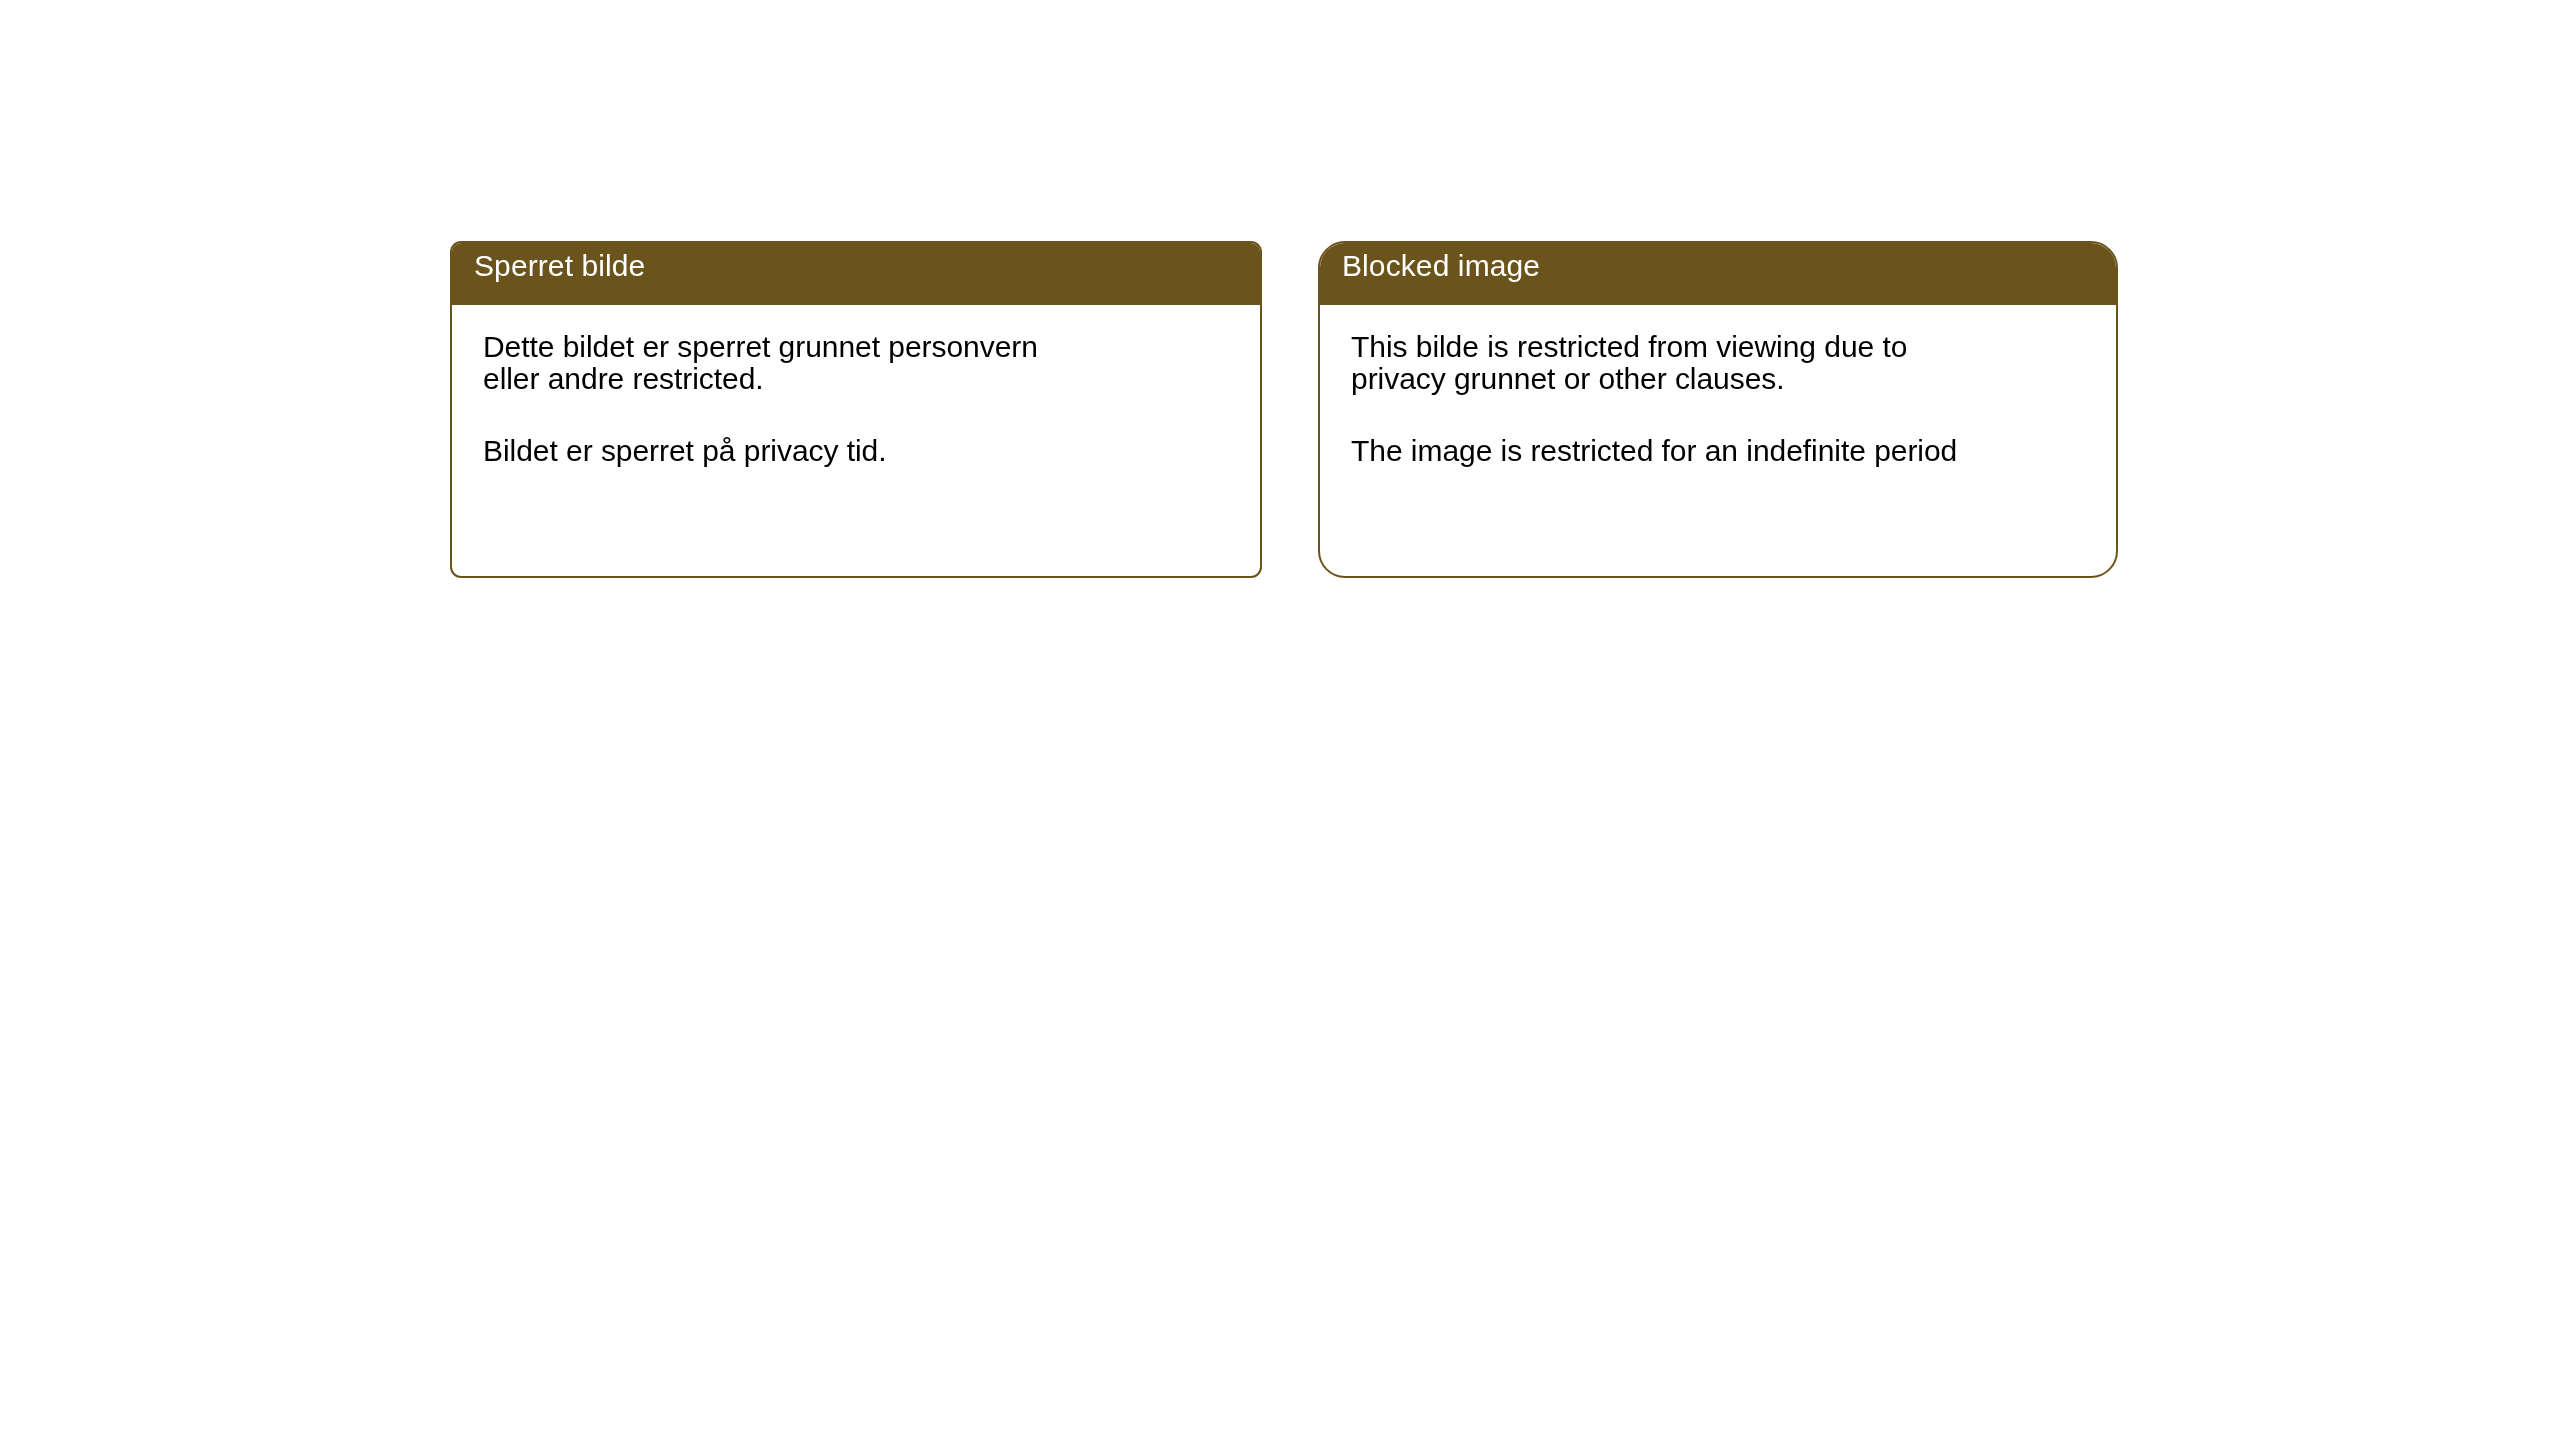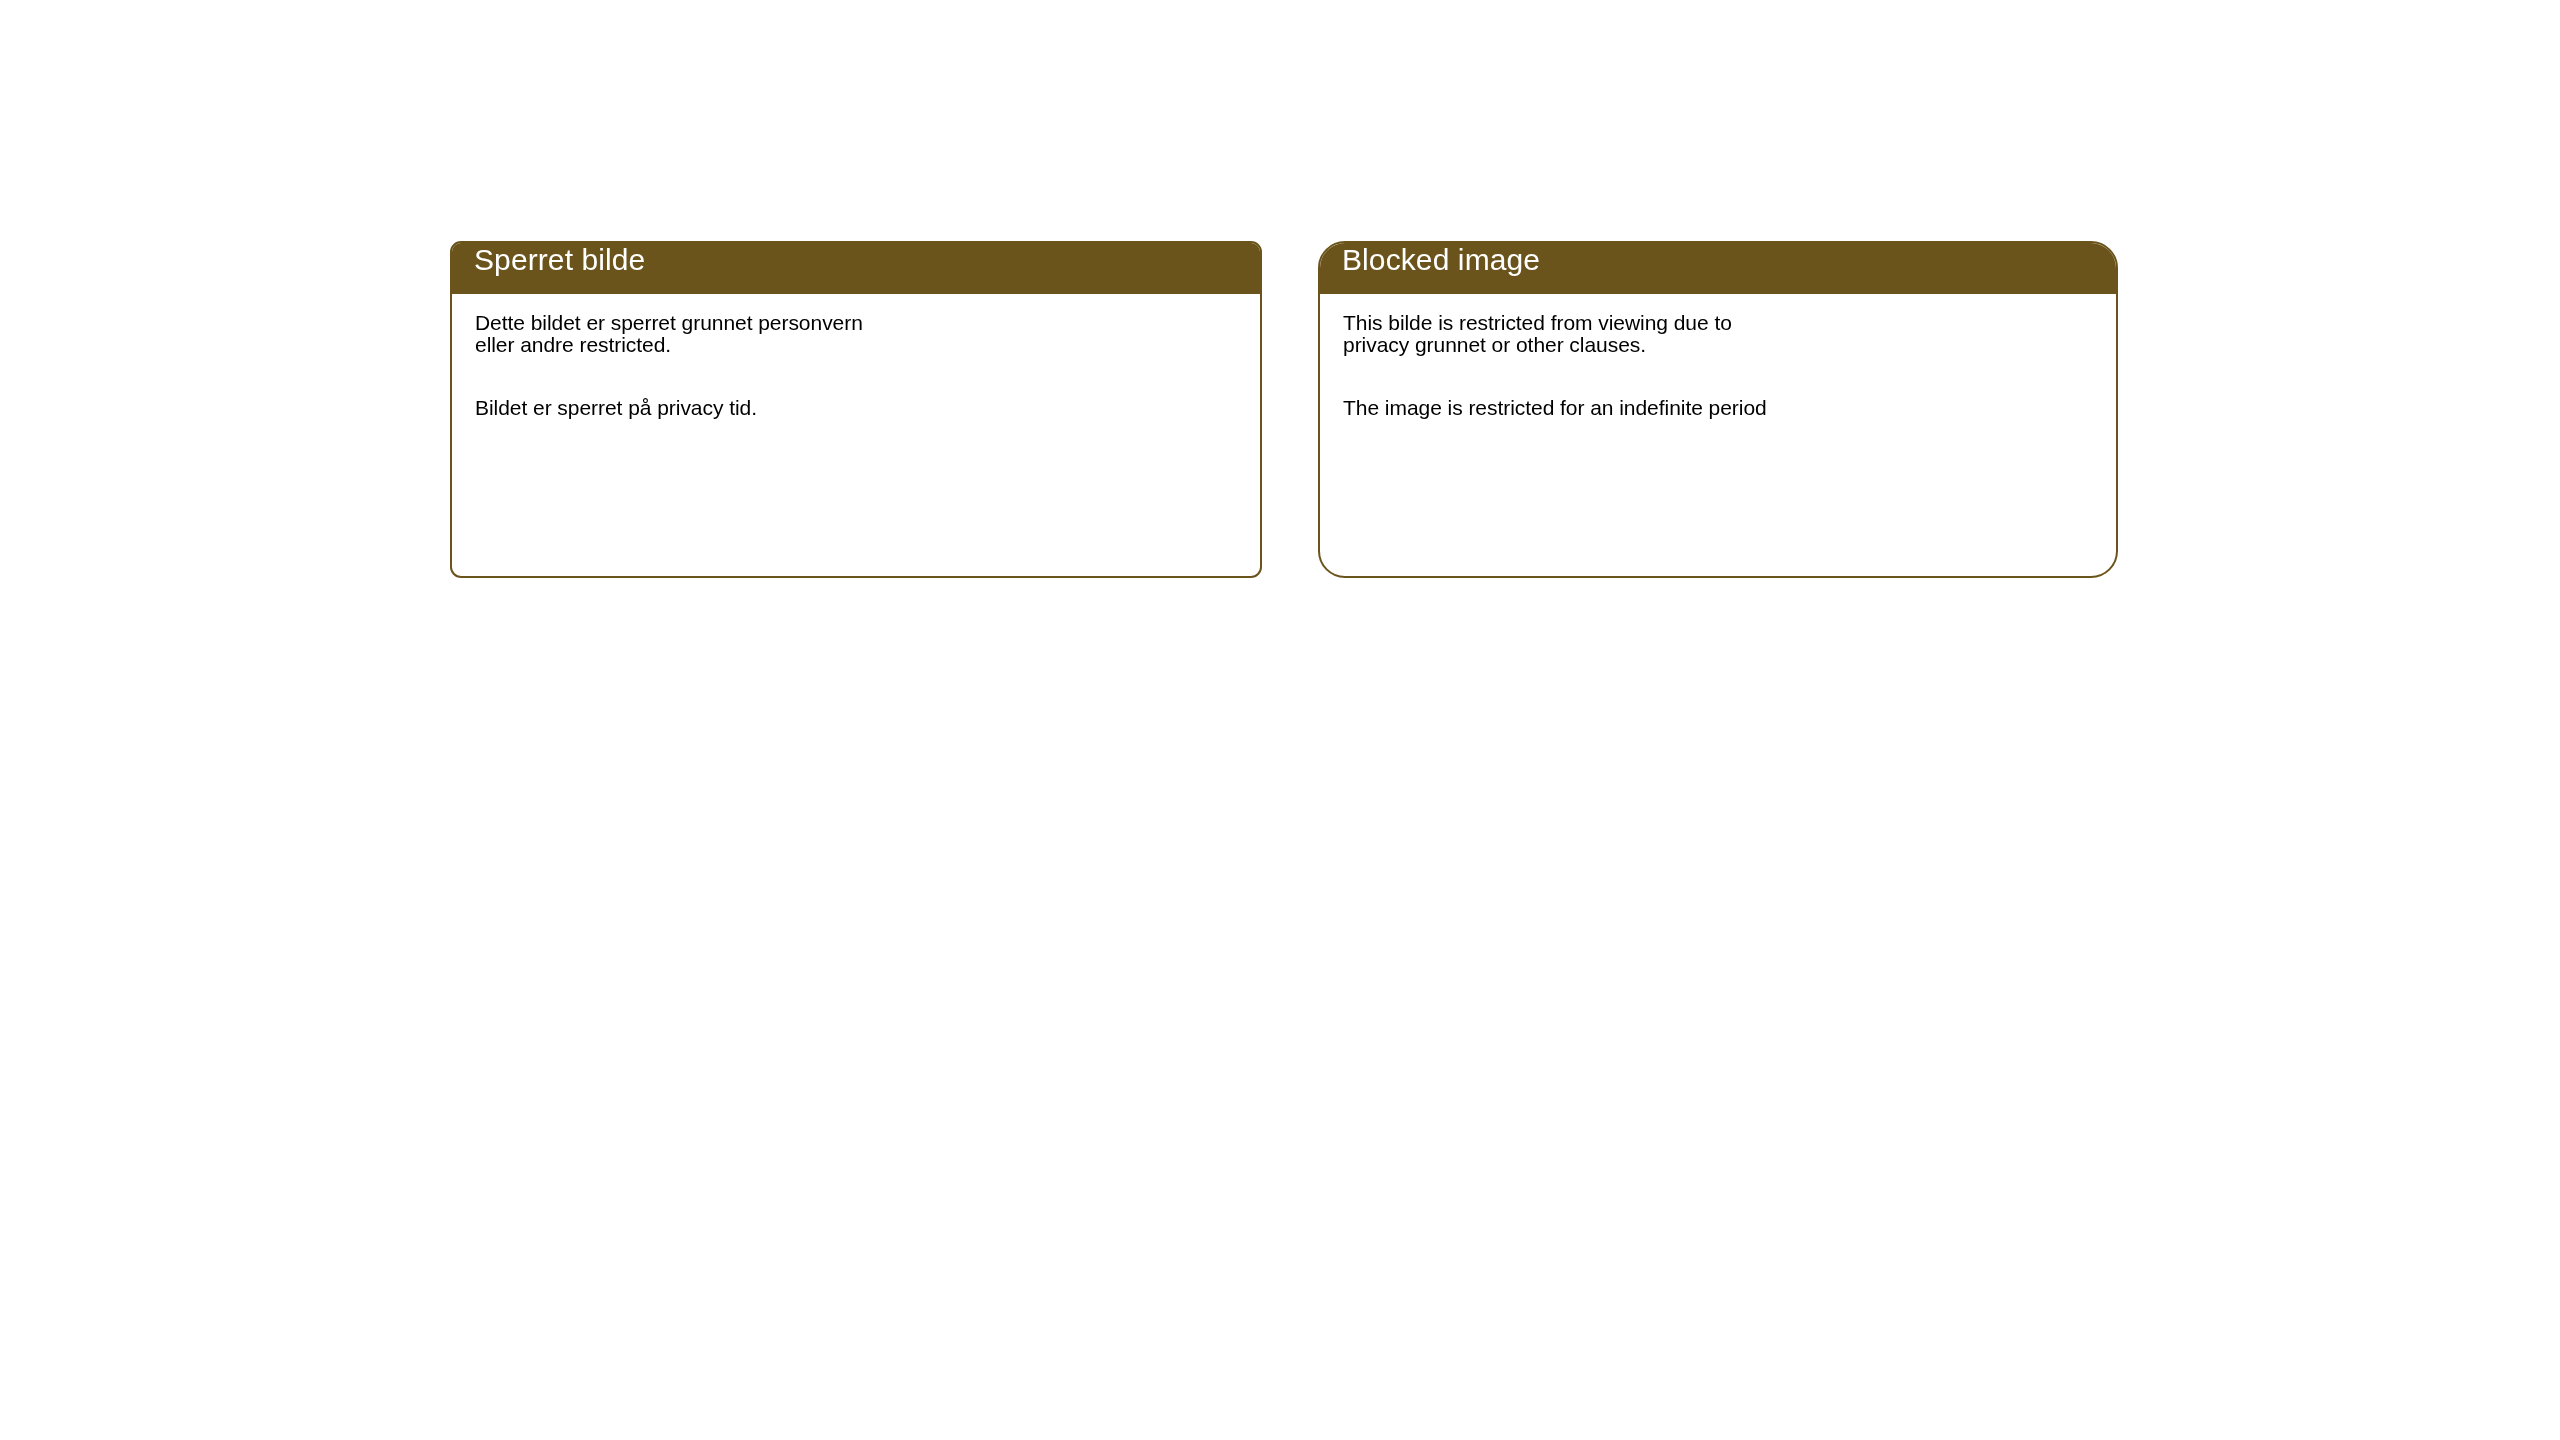--- a/index.html
+++ b/index.html
@@ -41,21 +41,21 @@
   #card-en {
     left: 1318px;
     top: 241px;
     width: 800px;
     height: 337px;
     border-radius: 27px;
   }
 
   .card-header {
     box-sizing: border-box;
-    height: 52px;
+    height: 63px;
     background: #6B541B;
     display: flex;
     align-items: center;
     padding: 0 0 16px 23px;
     margin: -1px -1px 0 -1px;
   }
 
   .card-title {
     color: #ffffff;
     font-size: 30px;
@@ -66,23 +66,23 @@
   }
 
   .card-body {
     box-sizing: border-box;
     padding: 18px 22px 0 23px;
     background: #ffffff;
   }
 
   .card-paragraph {
     color: #000000;
-    font-size: 21px;
+    font-size: 30px;
     line-height: 1.07;
-    margin: 0;
+    margin: 8px;
     letter-spacing: -0.05px;
   }
 
   .card-paragraph + .card-paragraph {
     margin-top: 40px;
   }
 
   
   .card-paragraph .line {
     display: block;

